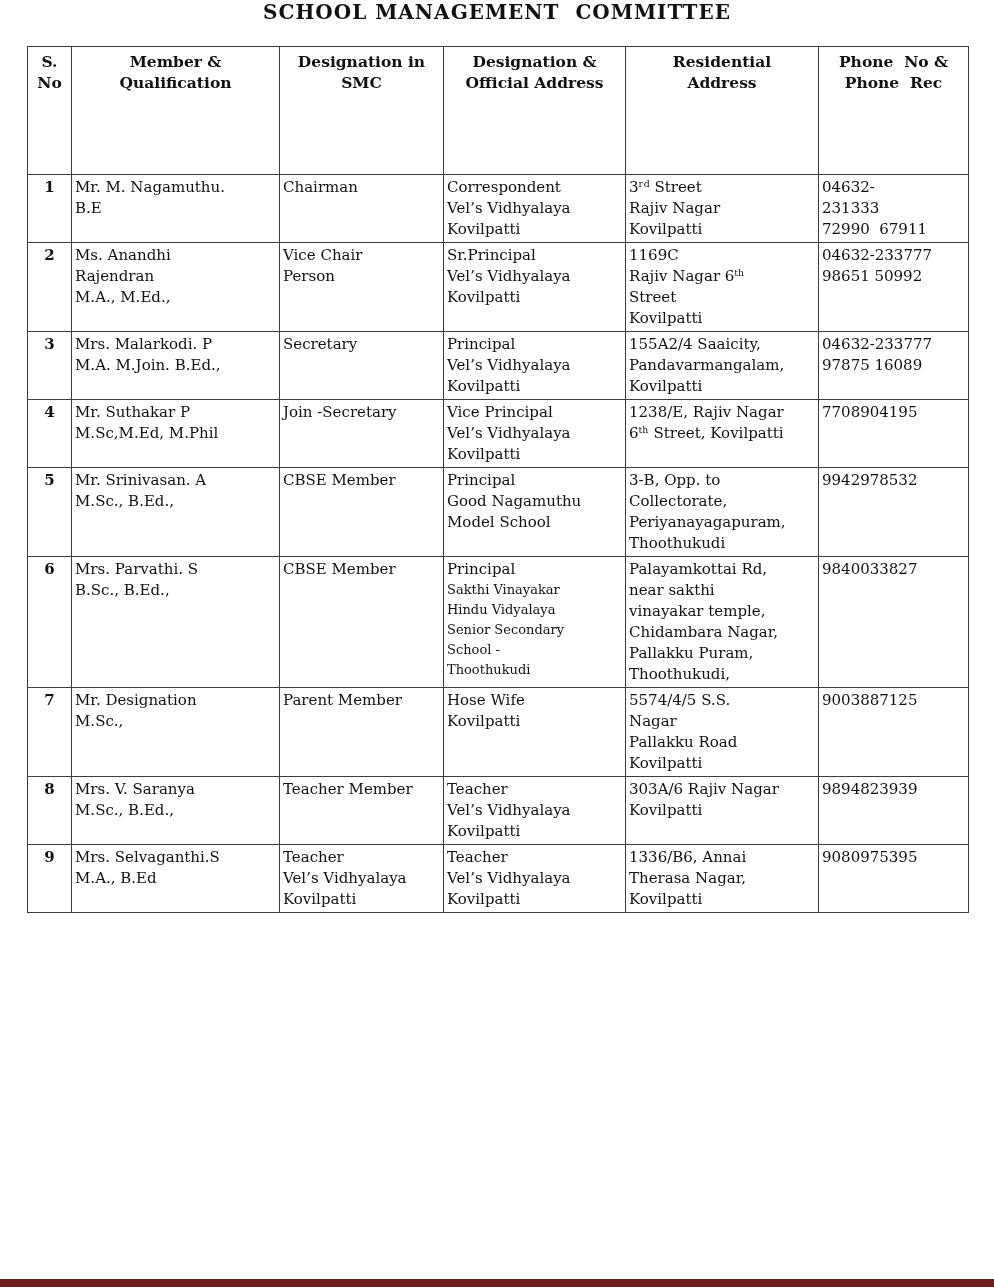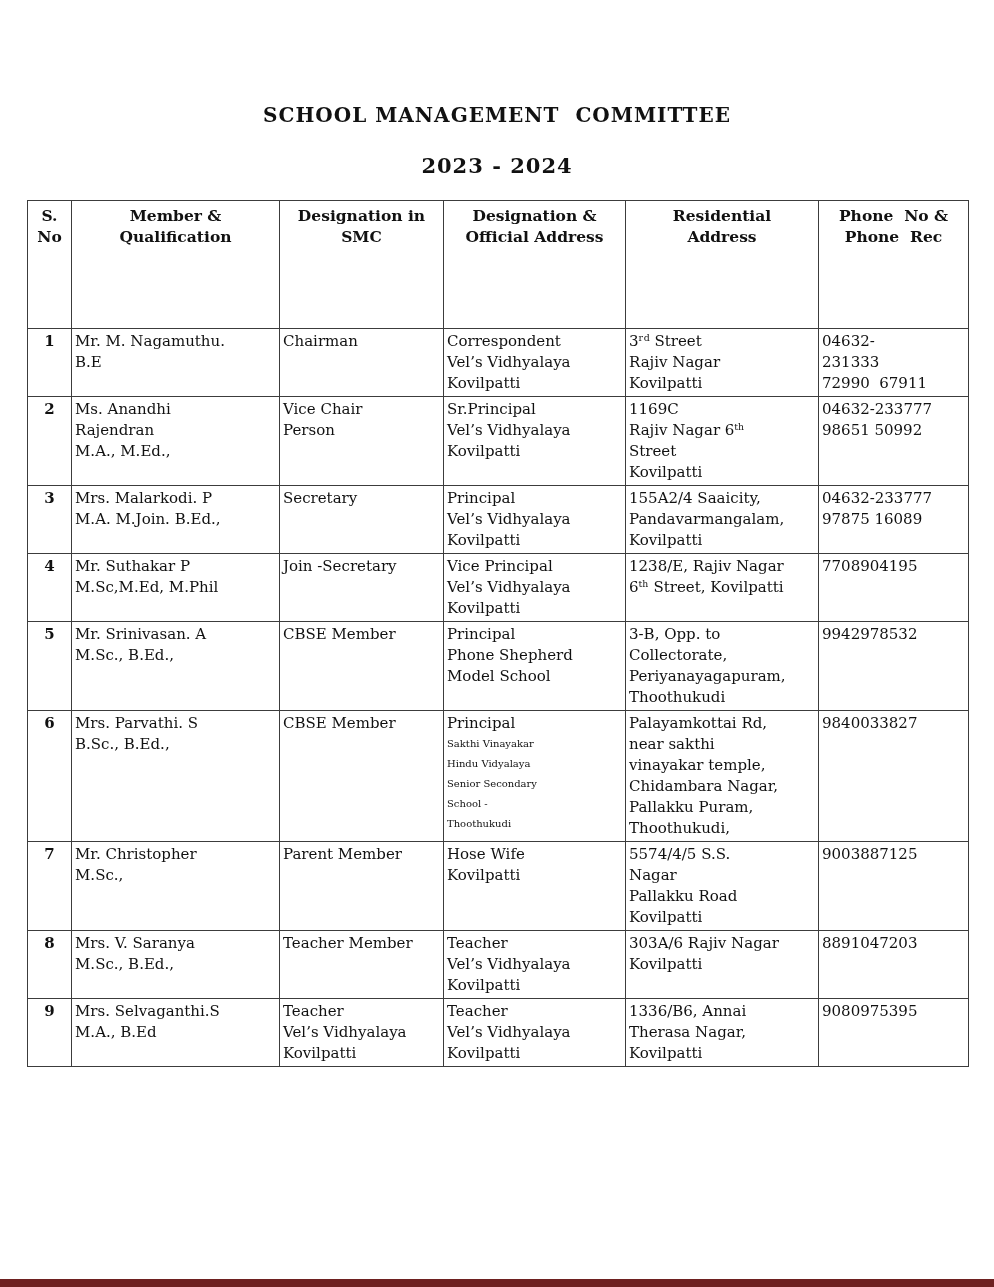--- a/index.html
+++ b/index.html
@@ -9,21 +9,20 @@
     color: #111111;
   }
   .page {
     position: relative;
     width: 994px;
     height: 1287px;
     background: #ffffff;
     overflow: hidden;
   }
   .doc-title {
-    padding-top: 103px;
     text-align: center;
     font-size: 20px;
     font-weight: bold;
     letter-spacing: 1px;
     white-space: pre-wrap;
     color: #111111;
   }
   .doc-subtitle {
     margin-top: 26px;
     text-align: center;
@@ -50,33 +49,32 @@
     height: 128px;
     font-weight: bold;
     text-align: center;
     padding-top: 4px;
     font-size: 15.5px;
   }
   td.c-sno { text-align: center; font-weight: bold; }
   td.c-member { text-align: left; padding-left: 8px; margin-top: 48px; }
   td.c-smc, td.c-official, td.c-residential, td.c-phone { text-align: left; }
   .cell-line { white-space: pre-wrap; }
-  td.small-lines .cell-line:not(:first-child) { font-size: 10px; line-height: 20px; }
+  td.small-lines .cell-line:not(:first-child) { font-size: 13px; line-height: 20px; }
   .footer-bar {
     position: absolute;
     left: 0; right: 0; bottom: 0;
     height: 8px;
   }
 </style>
 </head>
 <body>
 
 <div class="page">
   <div class="doc-title">SCHOOL MANAGEMENT  COMMITTEE</div>
-  <div class="doc-subtitle">2023 - 2024</div>
 
   <table class="smc-table">
     <colgroup>
       <col style="width:44px">
       <col style="width:208px">
       <col style="width:164px">
       <col style="width:182px">
       <col style="width:193px">
       <col style="width:150px">
     </colgroup>
@@ -211,21 +209,21 @@
           <td class="c-sno">5</td>
           <td class="c-member">
             <div class="cell-line">Mr. Srinivasan. A</div>
             <div class="cell-line">M.Sc., B.Ed.,</div>
           </td>
           <td class="c-smc">
             <div class="cell-line">CBSE Member</div>
           </td>
           <td class="c-official">
             <div class="cell-line">Principal</div>
-            <div class="cell-line">Phone Shepherd</div>
+            <div class="cell-line">Good Nagamuthu</div>
             <div class="cell-line">Model School</div>
           </td>
           <td class="c-residential">
             <div class="cell-line">3-B, Opp. to</div>
             <div class="cell-line">Collectorate,</div>
             <div class="cell-line">Periyanayagapuram,</div>
             <div class="cell-line">Thoothukudi</div>
           </td>
           <td class="c-phone">
             <div class="cell-line">9942978532</div>
@@ -256,21 +254,21 @@
             <div class="cell-line">Pallakku Puram,</div>
             <div class="cell-line">Thoothukudi,</div>
           </td>
           <td class="c-phone">
             <div class="cell-line">9840033827</div>
           </td>
         </tr>
         <tr>
           <td class="c-sno">7</td>
           <td class="c-member">
-            <div class="cell-line">Mr. Christopher</div>
+            <div class="cell-line">Mr. Designation</div>
             <div class="cell-line">M.Sc.,</div>
           </td>
           <td class="c-smc">
             <div class="cell-line">Parent Member</div>
           </td>
           <td class="c-official">
             <div class="cell-line">Hose Wife</div>
             <div class="cell-line">Kovilpatti</div>
           </td>
           <td class="c-residential">
@@ -295,21 +293,21 @@
           <td class="c-official">
             <div class="cell-line">Teacher</div>
             <div class="cell-line">Vel’s Vidhyalaya</div>
             <div class="cell-line">Kovilpatti</div>
           </td>
           <td class="c-residential">
             <div class="cell-line">303A/6 Rajiv Nagar</div>
             <div class="cell-line">Kovilpatti</div>
           </td>
           <td class="c-phone">
-            <div class="cell-line">8891047203</div>
+            <div class="cell-line">9894823939</div>
           </td>
         </tr>
         <tr>
           <td class="c-sno">9</td>
           <td class="c-member">
             <div class="cell-line">Mrs. Selvaganthi.S</div>
             <div class="cell-line">M.A., B.Ed</div>
           </td>
           <td class="c-smc">
             <div class="cell-line">Teacher</div>

